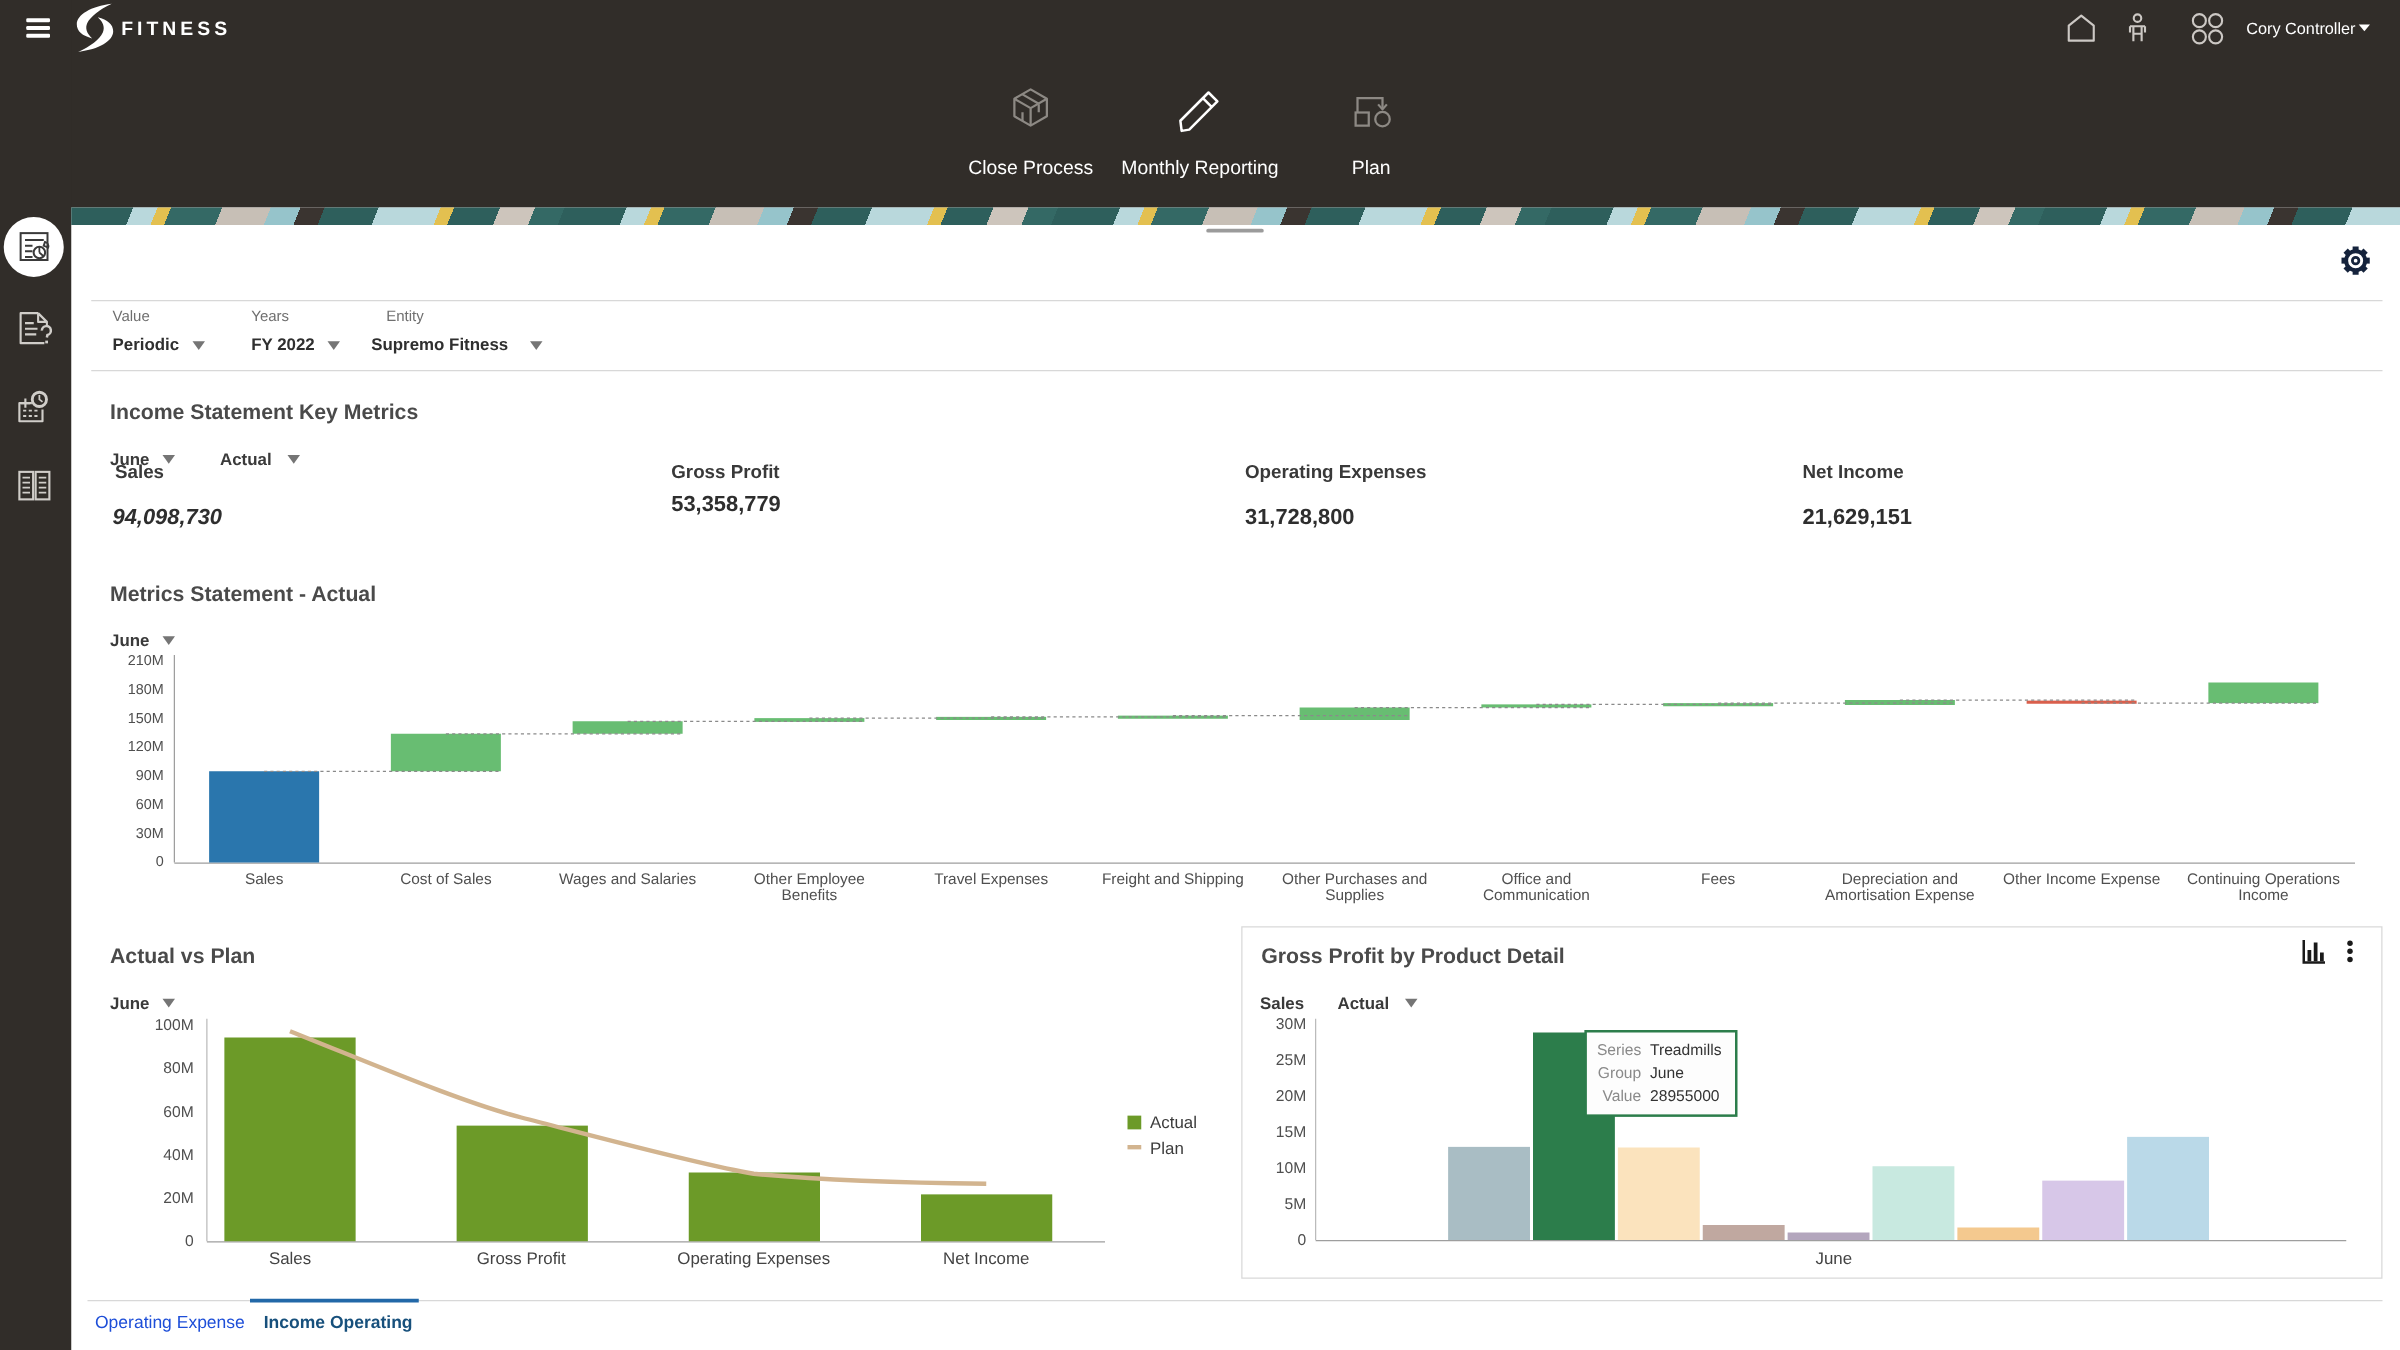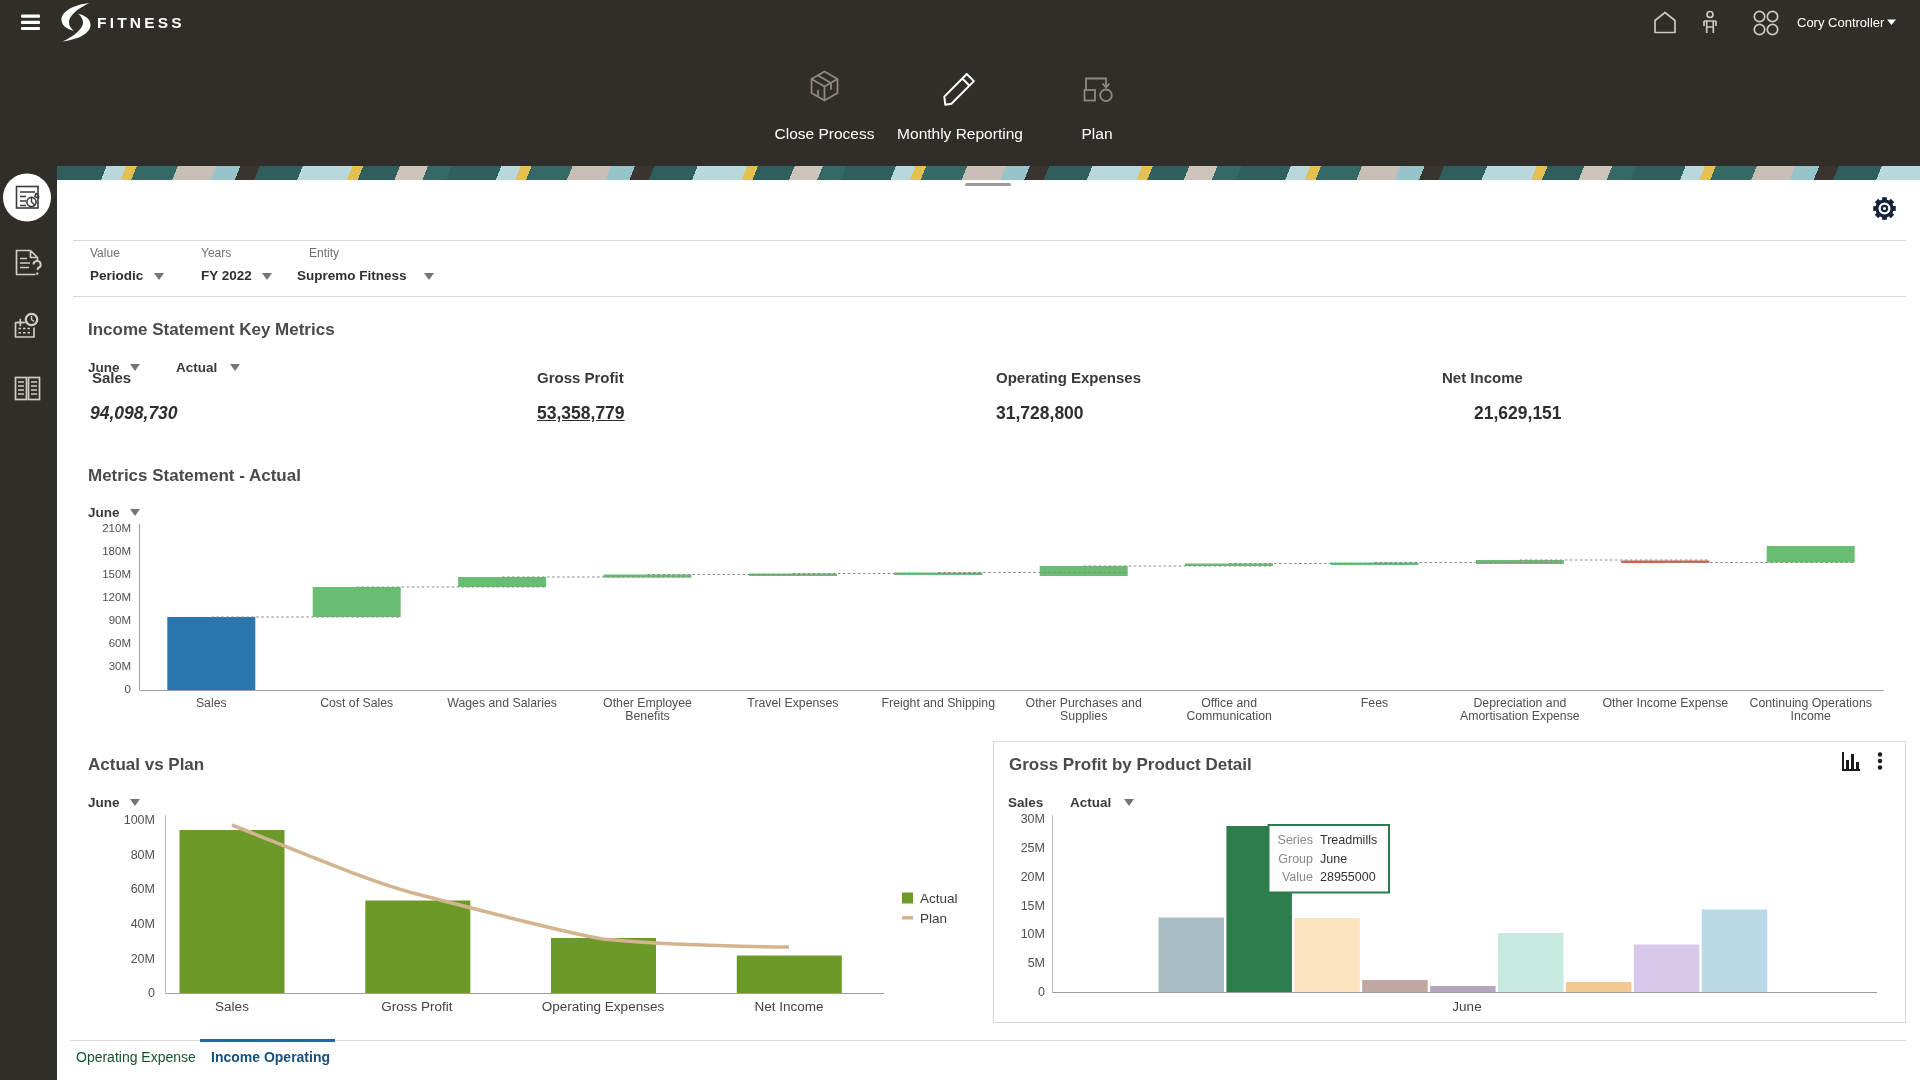--- a/index.html
+++ b/index.html
@@ -33,21 +33,21 @@
   .caret { display:inline-block; width:0; height:0; border-left:5.5px solid transparent;
     border-right:5.5px solid transparent; border-top:7px solid #757575; vertical-align:1px; }
   .flabel { position:absolute; font-size:12px; color:#6f6f6f; }
   .fvalue { position:absolute; font-size:13.5px; font-weight:bold; color:#2f2f2f; }
   #filterbar { position:absolute; left:73px; top:240px; width:1833px; height:57px;
     border-top:1px solid #d8d8d8; border-bottom:1px solid #d8d8d8; }
   #panel { position:absolute; left:993px; top:741px; width:913px; height:282px;
     border:1px solid #d9d9d9; background:#fff; }
   #tabline { position:absolute; left:70px; top:1040px; width:1836px; height:1px; background:#d8d8d8; }
   #tabunder { position:absolute; left:200px; top:1039px; width:135px; height:3px; background:#2268a8; }
-  .tab1 { position:absolute; left:76px; top:1049px; font-size:14px; color:#14532d; }
+  .tab1 { position:absolute; left:76px; top:1049px; font-size:14px; color:#1d4ed8; }
   .tab2 { position:absolute; left:211px; top:1049px; font-size:14px; font-weight:bold; color:#17507c; }
   svg text { font-family:"Liberation Sans", sans-serif; }
 </style>
 </head>
 <body>
 <div id="header"></div>
 <div id="rail"></div>
 <div id="strip"></div>
 <div id="handle"></div>
 
@@ -65,23 +65,23 @@
 <div class="h2" style="left:88px; top:320px;">Income Statement Key Metrics</div>
 <div class="dd" style="left:88px; top:360px;">June</div>
 <span class="caret abs" style="left:130px; top:364px;"></span>
 <div class="dd" style="left:176px; top:360px;">Actual</div>
 <span class="caret abs" style="left:230px; top:364px;"></span>
 <div class="metric-title" style="left:92px; top:369px;">Sales</div>
 <div class="metric-title" style="left:537px; top:369px;">Gross Profit</div>
 <div class="metric-title" style="left:996px; top:369px;">Operating Expenses</div>
 <div class="metric-title" style="left:1442px; top:369px;">Net Income</div>
 <div class="metric-value" style="left:90px; top:403px;font-style:italic;">94,098,730</div>
-<div class="metric-value" style="left:537px; top:403px;text-decoration:underline;">53,358,779</div>
+<div class="metric-value" style="left:537px; top:393px;">53,358,779</div>
 <div class="metric-value" style="left:996px; top:403px;">31,728,800</div>
-<div class="metric-value" style="left:1442px; top:403px;margin-left:32px;">21,629,151</div>
+<div class="metric-value" style="left:1442px; top:403px;">21,629,151</div>
 
 <div class="h2" style="left:88px; top:466px;">Metrics Statement - Actual</div>
 <div class="dd" style="left:88px; top:505px;">June</div>
 <span class="caret abs" style="left:130px; top:509px;"></span>
 
 <div class="h2" style="left:88px; top:755px;">Actual vs Plan</div>
 <div class="dd" style="left:88px; top:795px;">June</div>
 <span class="caret abs" style="left:130px; top:799px;"></span>
 
 <div id="panel"></div>

